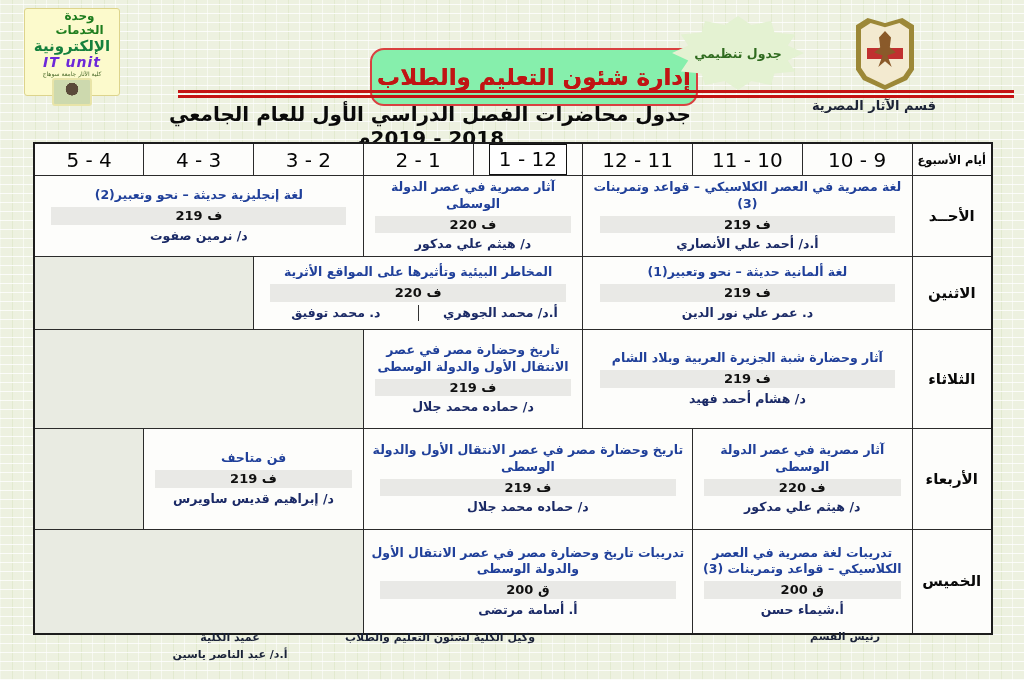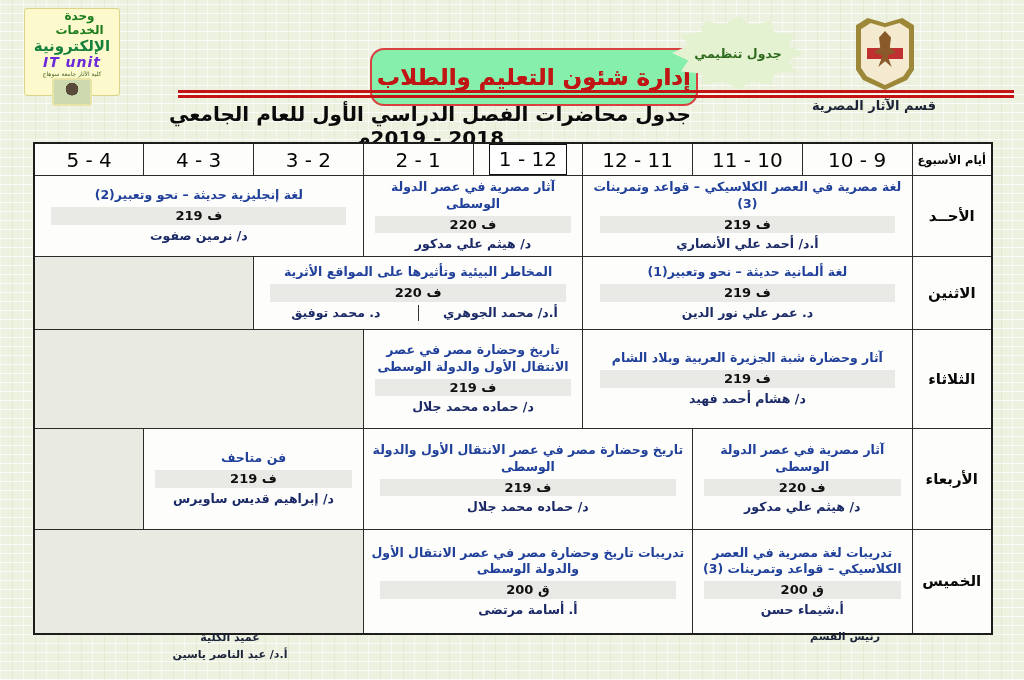--- a/index.html
+++ b/index.html
@@ -249,18 +249,21 @@
             </div>
           </td>
           <td class="empty" colspan="3"></td>
         </tr>
       </tbody>
   </table>
 
   <div class="abs foot f-right">
     <div>رئيس القسم</div>
   </div>
+  <div class="abs foot f-center">
+    <div>وكيل الكلية لشئون التعليم والطلاب</div>
+  </div>
   <div class="abs foot f-left">
     <div>عميد الكلية</div>
     <div>أ.د/ عبد الناصر ياسين</div>
   </div>
 
 </div>
 
 </body></html>

